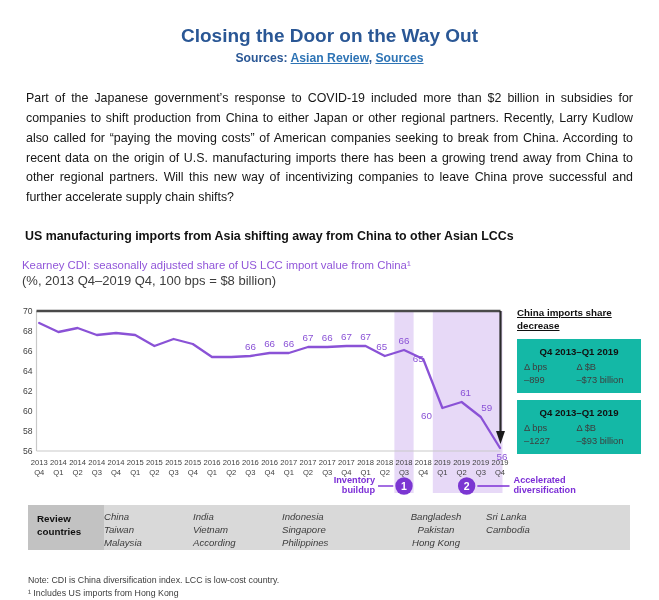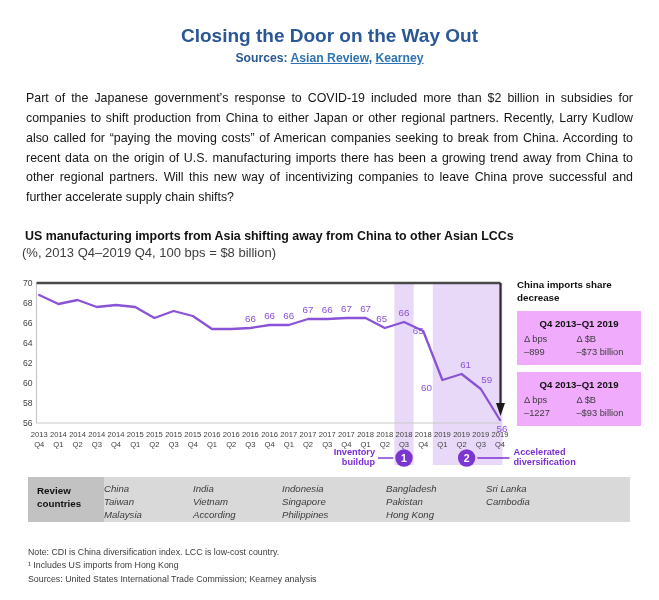--- a/index.html
+++ b/index.html
@@ -13,50 +13,51 @@
   .chart-sub{margin:16px 0 0 22px;font-size:11.4px;color:#9156d9;}
   .chart-unit{margin:2px 0 0 22px;font-size:13px;color:#3d3d3d;}
   .chart-wrap{position:relative;margin:15px 0 0 20px;width:635px;height:200px;}
   .chart-wrap svg{position:absolute;left:0;top:0;font-family:"Liberation Sans",sans-serif;}
   .tick{font-size:8.6px;fill:#3f3f3f;}
   .xlab{font-size:7.6px;fill:#3f3f3f;}
   .plab{font-size:9.8px;}
   .mnum{font-size:10.5px;font-weight:700;fill:#ffffff;}
   .ann{font-size:9.2px;font-weight:700;}
   .side-panel{position:absolute;left:497px;top:4px;width:124px;}
-  .panel-title{font-size:9.8px;font-weight:700;line-height:1.28;color:#111;}
-  .panel-box{background:#f0abfc;margin-top:7px;padding:7px 7px 8px;}
+  .panel-title{font-size:9.8px;font-weight:700;line-height:1.28;color:#111;text-decoration:underline;}
+  .panel-box{background:#14b8a6;margin-top:7px;padding:7px 7px 8px;}
   .box-period{font-size:9.6px;font-weight:700;text-align:center;color:#111;white-space:nowrap;}
   .box-grid{display:grid;grid-template-columns:44% 56%;margin-top:5px;font-size:9.3px;color:#3d3d3d;row-gap:3px;}
   .box-grid .c2{padding-left:4px;}
   .import-table{display:flex;width:602px;margin:2px 0 0 28px;background:#d9d9d9;}
   .it-header{width:76px;flex:0 0 76px;background:#c2c2c2;font-size:9.8px;font-weight:700;
              padding:8px 0 0 9px;line-height:1.3;color:#111;box-sizing:border-box;}
   .it-col{font-size:9.6px;color:#3b3b3b;line-height:1.34;padding-top:6px;box-sizing:border-box;font-style:italic;}
   .it-col span{display:block;}
-  .c-w1{width:89px;}.c-w2{width:89px;}.c-w3{width:104px;}.c-w4{width:100px;}.c-w5{flex:1;}
+  .c-w1{width:89px;}.c-w2{width:89px;}.c-w3{width:104px;}.c-w4{width:100px;text-align:center;}.c-w5{flex:1;}
   .footnotes{margin:24px 0 0 28px;font-size:8.8px;line-height:1.55;color:#3b3b3b;}
   .footnotes div{display:block;}
 </style>
 </head>
 <body>
 
 <div class="page">
 
   <div class="title">Closing the Door on the Way Out</div>
 
   <div class="sources-line">
     <span>Sources:</span>
-    <a>Asian Review</a><span>, </span><a>Kearney</a>
+    <a>Asian Review</a><span>, </span><a>Sources</a>
   </div>
 
   <div class="body-par">Part of the Japanese government’s response to COVID-19 included more than $2 billion in subsidies for companies to shift production from China to either Japan or other regional partners. Recently, Larry Kudlow also called for “paying the moving costs” of American companies seeking to break from China. According to recent data on the origin of U.S. manufacturing imports there has been a growing trend away from China to other regional partners. Will this new way of incentivizing companies to leave China prove successful and further accelerate supply chain shifts?</div>
 
   <div class="section-heading">US manufacturing imports from Asia shifting away from China to other Asian LCCs</div>
 
+  <div class="chart-sub">Kearney CDI: seasonally adjusted share of US LCC import value from China¹</div>
   <div class="chart-unit">(%, 2013 Q4–2019 Q4, 100 bps = $8 billion)</div>
 
   <div class="chart-wrap">
     <svg width="635" height="200" viewBox="0 0 635 200">
         <rect x="374.4" y="8" width="19.200000000000045" height="182" fill="#e7d9f7"></rect>
         <rect x="412.79999999999995" y="8" width="69.70000000000005" height="182" fill="#e7d9f7"></rect>
         <line x1="16.5" y1="8" x2="16.5" y2="148" stroke="#c9c9c9" stroke-width="1.2"></line>
         <line x1="16.5" y1="148" x2="480.5" y2="148" stroke="#c9c9c9" stroke-width="1.2"></line>
         <line x1="16.5" y1="8" x2="480.5" y2="8" stroke="#4a4a4a" stroke-width="2.6"></line>
         <line x1="480.5" y1="8" x2="480.5" y2="129" stroke="#2b2b2b" stroke-width="2.2"></line>

